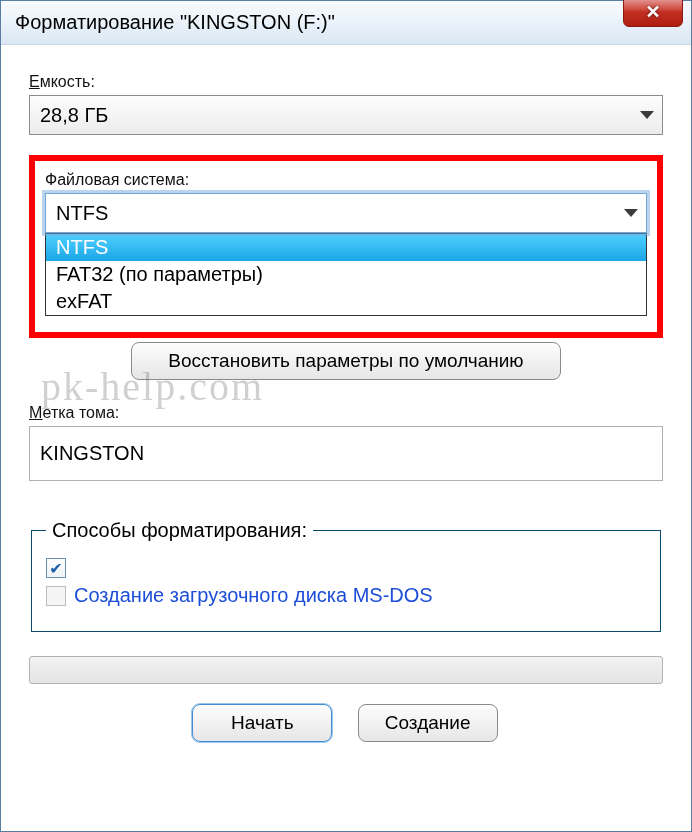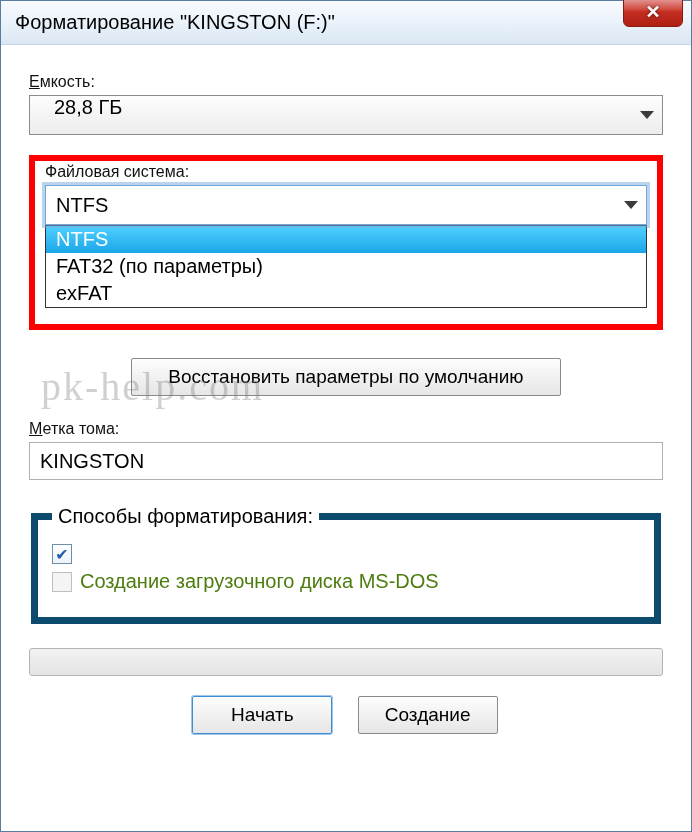--- a/index.html
+++ b/index.html
@@ -57,40 +57,40 @@
     color: #111;
     margin-bottom: 4px;
   }
   .label .ul { text-decoration: underline; }
   .combo {
     width: 100%;
     height: 40px;
     border: 1px solid #8c8c8c;
     background: linear-gradient(to bottom, #fdfdfd, #ececec);
     display: flex;
-    align-items: flex-start;
-    padding: 0 24px;
+    align-items: center;
+    padding: 0 10px;
     font-size: 20px;
     position: relative;
     margin-bottom: 20px;
   }
   .combo .caret {
     position: absolute;
     right: 8px;
     top: 50%;
     transform: translateY(-50%);
     width: 0; height: 0;
     border-left: 7px solid transparent;
     border-right: 7px solid transparent;
     border-top: 8px solid #3b3b3b;
   }
   .highlight-box {
     border: 6px solid #f00;
-    padding: 0 10px 16px 10px;
-    margin-bottom: 28px;
+    padding: 8px 10px 16px 10px;
+    margin-bottom: 4px;
   }
   .highlight-box .label { margin-top: 2px; }
   .fs-combo {
     width: 100%;
     height: 40px;
     border: 1px solid #6fa8d8;
     background: #fff;
     display: flex;
     align-items: center;
     padding: 0 10px;
@@ -119,43 +119,43 @@
   .dropdown-item.selected {
     background: linear-gradient(to bottom, #4fd0ff 0%, #1ba6e8 100%);
     color: #fff;
   }
   .btn {
     display: inline-block;
     min-width: 140px;
     height: 38px;
     padding: 0 20px;
     border: 1px solid #8a8a8a;
-    border-radius: 2px;
+    border-radius: 8px;
     background: linear-gradient(to bottom, #fdfdfd, #e6e6e6);
     font-size: 19px;
     line-height: 36px;
     text-align: center;
     margin: 0 10px;
   }
   .restore-btn {
     width: 430px;
     margin: 0 auto 24px auto;
     display: block;
   }
   .text-input {
     width: 100%;
-    height: 38px;
+    height: 55px;
     border: 1px solid #b0b0b0;
     background: #fff;
     padding: 0 10px;
     font-size: 20px;
-    margin-bottom: 25px;
+    margin-bottom: 38px;
   }
   fieldset.ways {
-    border: 7px solid #0c4a6e;
+    border: 1px solid #0c4a6e;
     padding: 10px 14px 18px 14px;
     margin-bottom: 24px;
   }
   fieldset.ways legend { font-size: 20px; padding: 0 6px; }
   .check-row {
     display: flex;
     align-items: center;
     gap: 8px;
     margin: 6px 0;
     font-size: 20px;
@@ -163,21 +163,21 @@
   .checkbox {
     width: 20px; height: 20px;
     border: 1px solid #6e8fab;
     background: linear-gradient(to bottom,#fff,#eef3f8);
     display: flex;
     align-items: center;
     justify-content: center;
     font-size: 16px;
     color: #1e5fa8;
   }
-  .check-disabled { color: #4d7c0f; }
+  .check-disabled { color: #1d4ed8; }
   .checkbox.disabled { border-color: #bfbfbf; background:#f4f4f4;}
   .progress {
     width: 100%;
     height: 28px;
     border: 1px solid #b3b3b3;
     background: linear-gradient(to bottom, #f2f2f2, #e4e4e4);
     border-radius: 3px;
     margin-bottom: 20px;
   }
   .bottom-btns {

